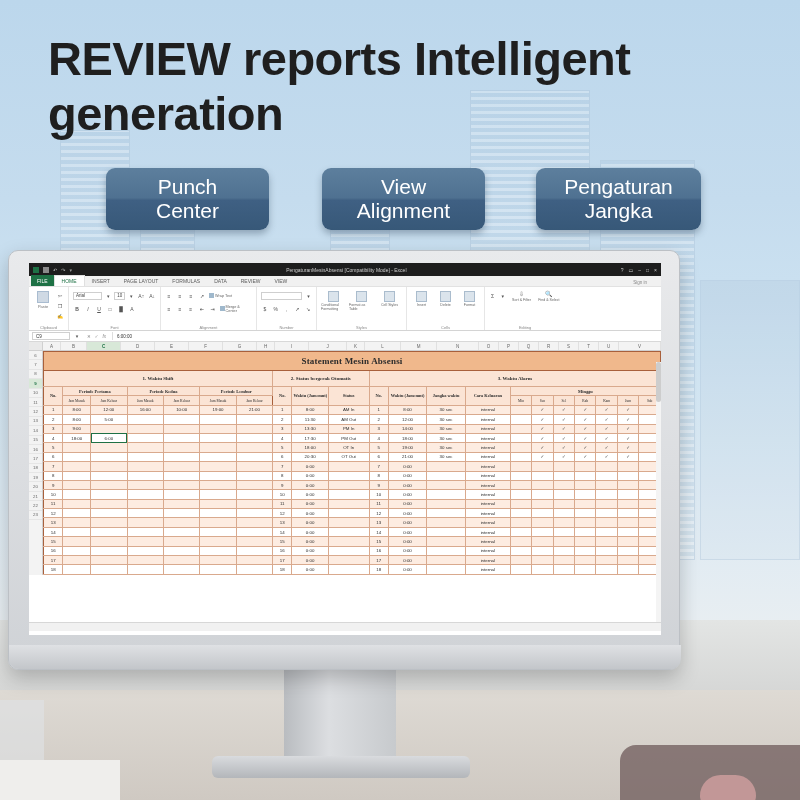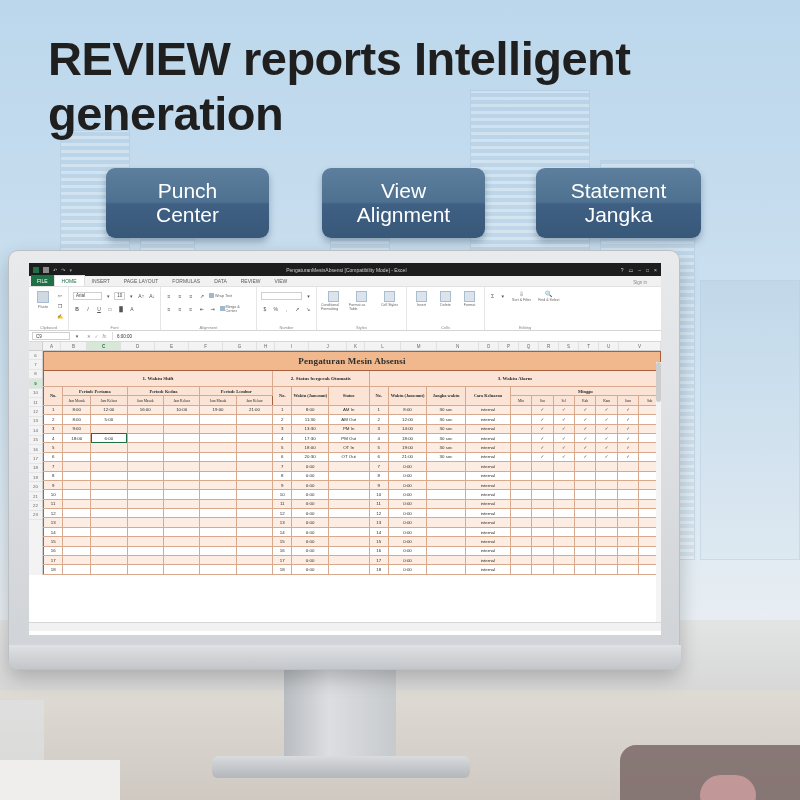--- a/index.html
+++ b/index.html
@@ -29,21 +29,21 @@
   .paper-l { position:absolute; left:0; top:760px; width:120px; height:42px; background:#efeeec; }
   .paper-r { position:absolute; left:0; top:700px; width:44px; height:100px; background:#dfe3e6; opacity:.6;}
 
   
   .headline { position:absolute; left:48px; top:32px; width:700px;
     font-size:47px; line-height:1.17; font-weight:bold; color:#1f1f1f;
     letter-spacing:-0.5px; }
 
   
   .badges { position:absolute; left:0; top:168px; width:800px; height:72px; }
-  .badge { position:absolute; height:70px; border-radius:9px;
+  .badge { position:absolute; height:62px; border-radius:9px;
     background:linear-gradient(180deg,#5d7f9d 0%,#4f7191 48%,#3f6083 52%,#375878 100%);
     box-shadow:0 4px 7px rgba(40,60,80,.35);
     color:#fff; text-align:center; font-size:21px; line-height:1.12;
     display:flex; align-items:center; justify-content:center; padding:0 10px; }
   .badge b { font-weight:normal; }
   #badge0 { left:106px; width:163px; }
   #badge1 { left:322px; width:163px; }
   #badge2 { left:536px; width:165px; }
 
   
@@ -171,21 +171,21 @@
 <div class="badges">
   <div class="badge" id="badge0">
     <span><b>Punch</b><br>
     <b>Center</b></span>
   </div>
   <div class="badge" id="badge1">
     <span><b>View</b><br>
     <b>Alignment</b></span>
   </div>
   <div class="badge" id="badge2">
-    <span><b>Statement</b><br>
+    <span><b>Pengaturan</b><br>
     <b>Jangka</b></span>
   </div>
 </div>
 
 <div class="stand-neck"></div>
 <div class="stand-base"></div>
 
 <div class="monitor">
   <div class="mon-chin"></div>
   <div class="screen">
@@ -431,21 +431,21 @@
                 <col style="width:20px">
                   <col style="width:20px">
                   <col style="width:20px">
                 <col style="width:20px">
                   <col style="width:20px">
                   <col style="width:20px">
                 <col style="width:20px">
               </colgroup>
               <tbody id="tbody">
                   <tr>
-                    <td class="ttl-cell" colspan="21">Pengaturan Mesin Absensi</td>
+                    <td class="ttl-cell" colspan="21">Statement Mesin Absensi</td>
                   </tr>
                   <tr>
                     <td class="sec-cell thick-l" colspan="7">1. Waktu Shift</td>
                     <td class="sec-cell thick-l" colspan="3">2. Status bergerak Otomatis</td>
                     <td class="sec-cell thick-l" colspan="11">3. Waktu Alarm</td>
                   </tr>
                   <tr>
                     <td class="hd thick-l" rowspan="2">No.</td>
                     <td class="hd" colspan="2">Periode Pertama</td>
                     <td class="hd" colspan="2">Periode Kedua</td>

